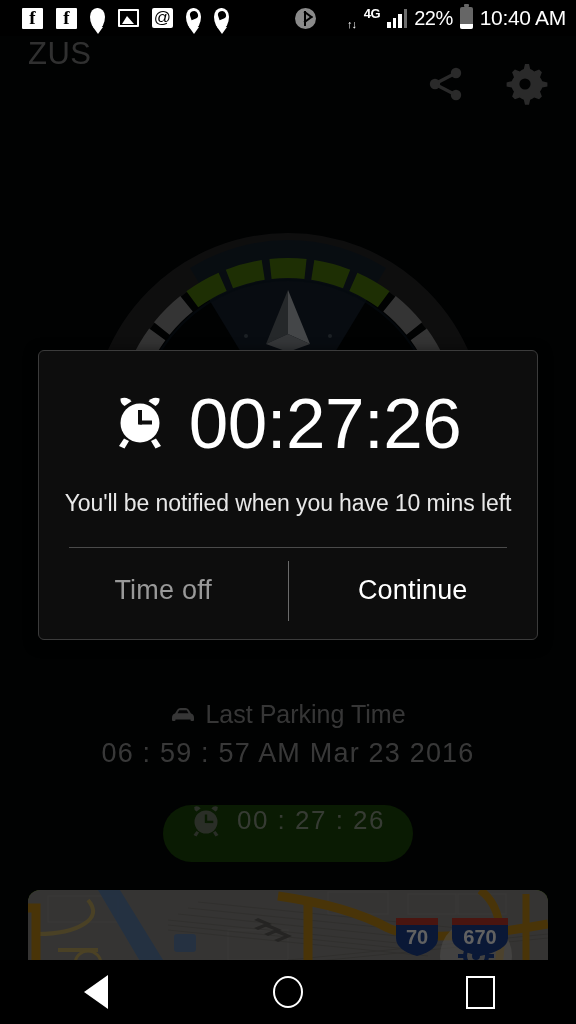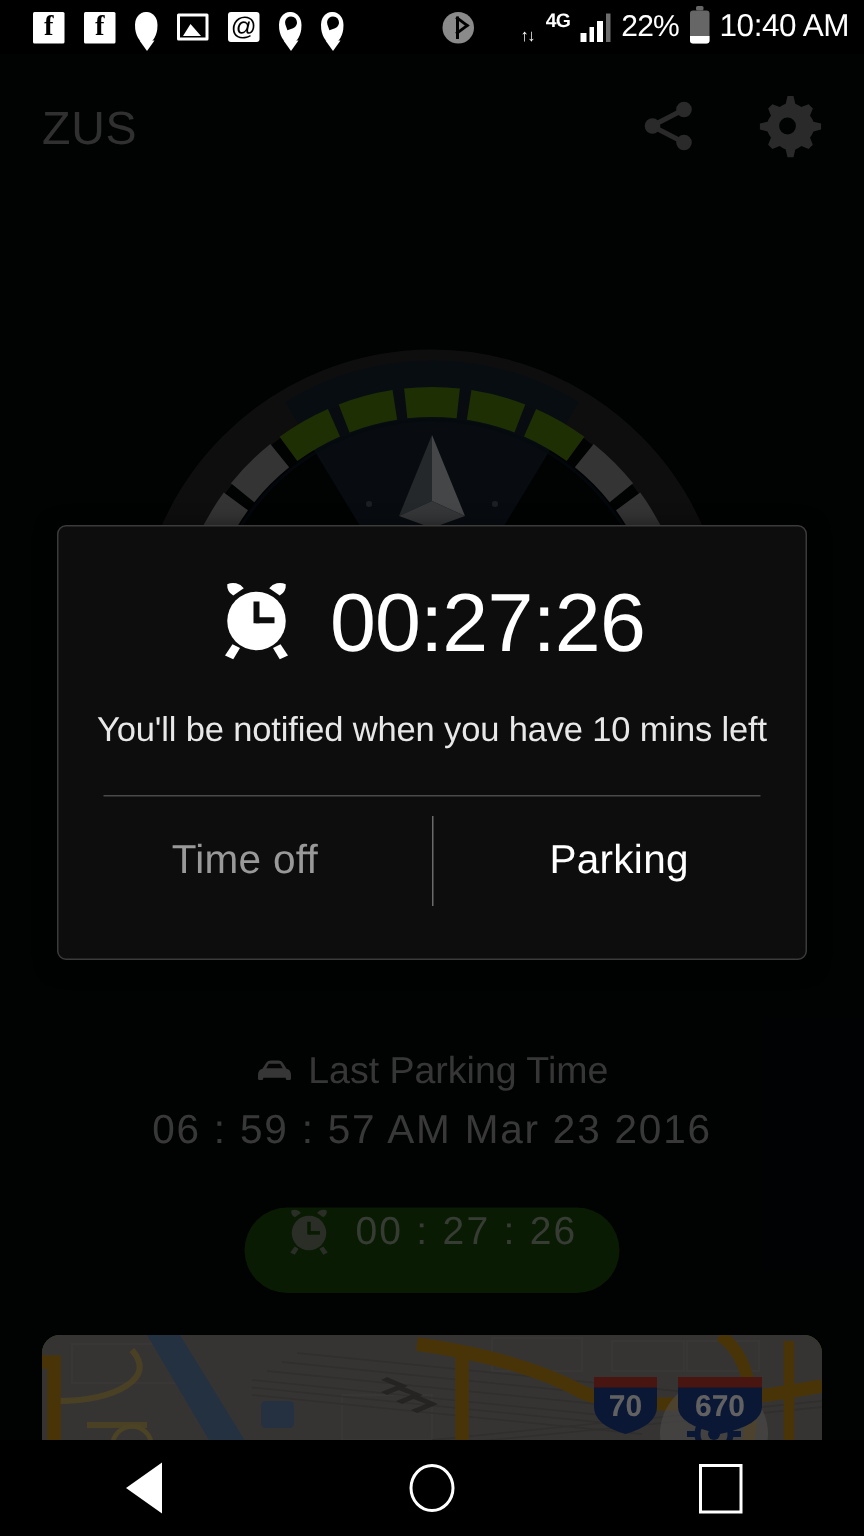--- a/index.html
+++ b/index.html
@@ -122,21 +122,21 @@
     content:""; position:absolute;
     left:0; bottom:0; width:100%; height:24%;
     background:#fff; border-radius:0 0 2px 2px;
   }
   .clock-text { color:#fff; font-size:21px; letter-spacing:-0.3px; }
 
   
   #app-header {
     position:absolute; top:36px; left:0;
     width:576px; height:100px;
-    display:flex; align-items:center;
+    display:flex; 
     padding:0 26px 0 28px;
     z-index:20;
   }
   #app-title {
     color:#7e7e7e; font-size:31px; letter-spacing:0.5px;
   }
   #header-actions { margin-left:auto; display:flex; align-items:center; gap:35px; }
   .hdr-btn { width:46px; height:46px; display:flex; align-items:center; justify-content:center; }
 
   
@@ -198,21 +198,21 @@
     border:1px solid #3b3b3b;
     border-radius:6px;
     z-index:50;
     box-shadow:0 3px 14px rgba(0,0,0,0.75);
   }
   #dialog-time-row {
     display:flex; align-items:center; justify-content:center;
     gap:24px; padding-top:32px;
   }
   #dialog-time {
-    color:#fff; font-size:55px; font-weight:300; letter-spacing:-0.5px;
+    color:#fff; font-size:71px; font-weight:300; letter-spacing:-0.5px;
   }
   #dialog-message {
     margin-top:26px; text-align:center;
     color:#e8e8e8; font-size:23px; letter-spacing:-0.1px;
   }
   #dialog-divider {
     margin:30px 30px 0 30px; height:1px;
     background:#4a4a4a;
   }
   #dialog-actions {
@@ -431,21 +431,21 @@
           <rect x="24.5" y="25.5" width="12.5" height="4" fill="#0d0d0d"></rect>
         </svg>
       </span>
       <span id="dialog-time">00:27:26</span>
     </div>
     <div id="dialog-message">You'll be notified when you have 10 mins left</div>
     <div id="dialog-divider"></div>
     <div id="dialog-actions">
       <div class="dlg-btn" id="btn-turn-off">Time off</div>
       <div id="dialog-vdivider"></div>
-      <div class="dlg-btn" id="btn-continue">Parking</div>
+      <div class="dlg-btn" id="btn-continue">Continue</div>
     </div>
   </div>
 
   <div id="status-bar">
     <div id="status-left">
       <span class="fb-icon"></span>
       <span class="fb-icon"></span>
       <span class="pin-icon"></span>
       <span class="img-icon"></span>
       <span class="at-icon"></span>

